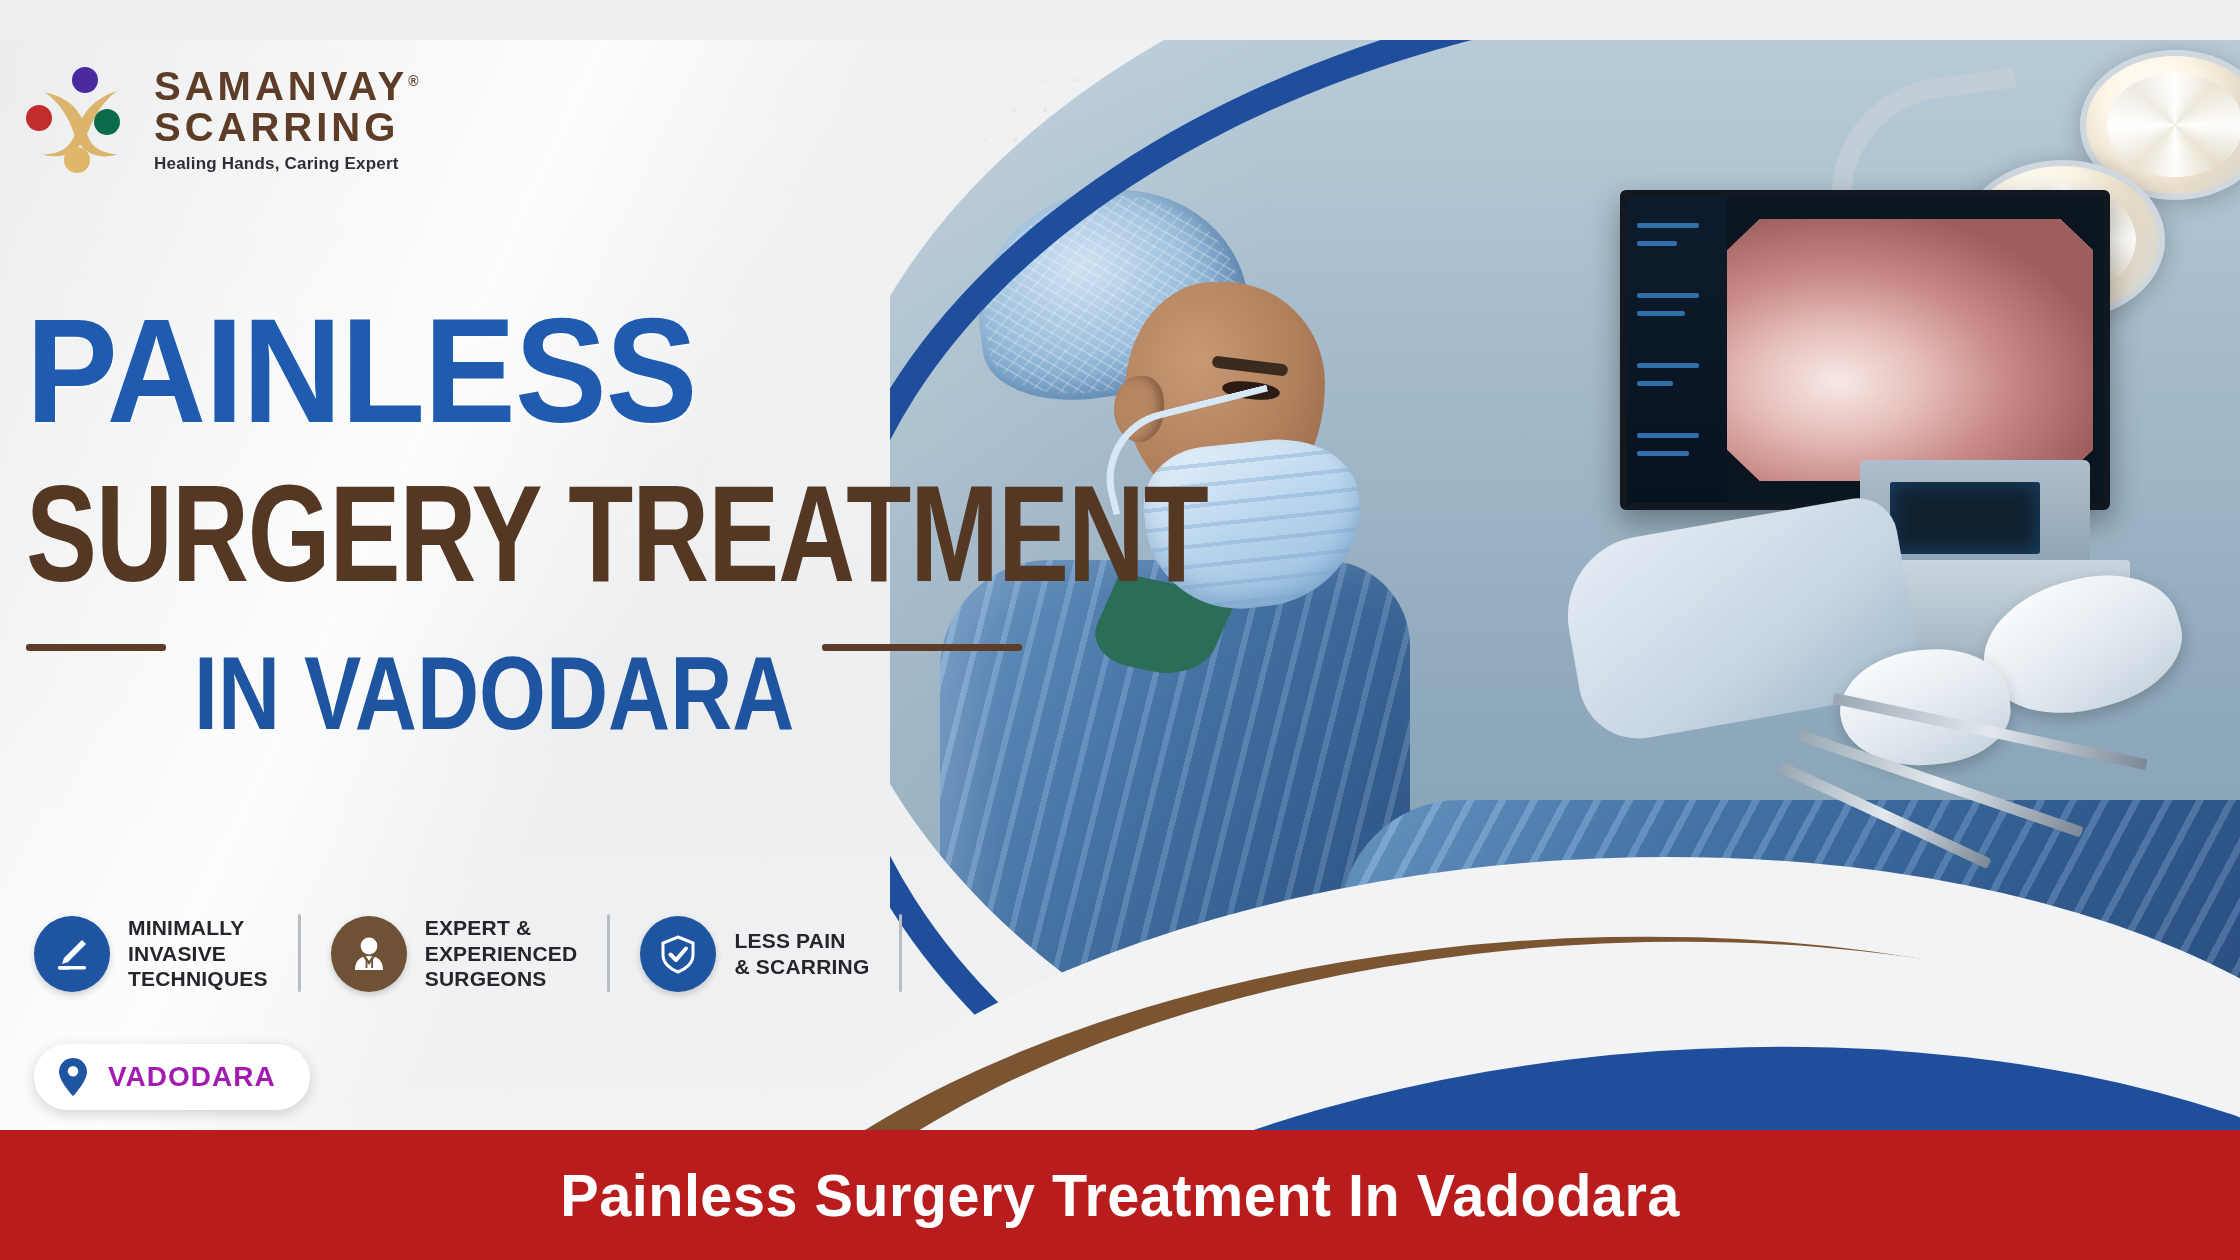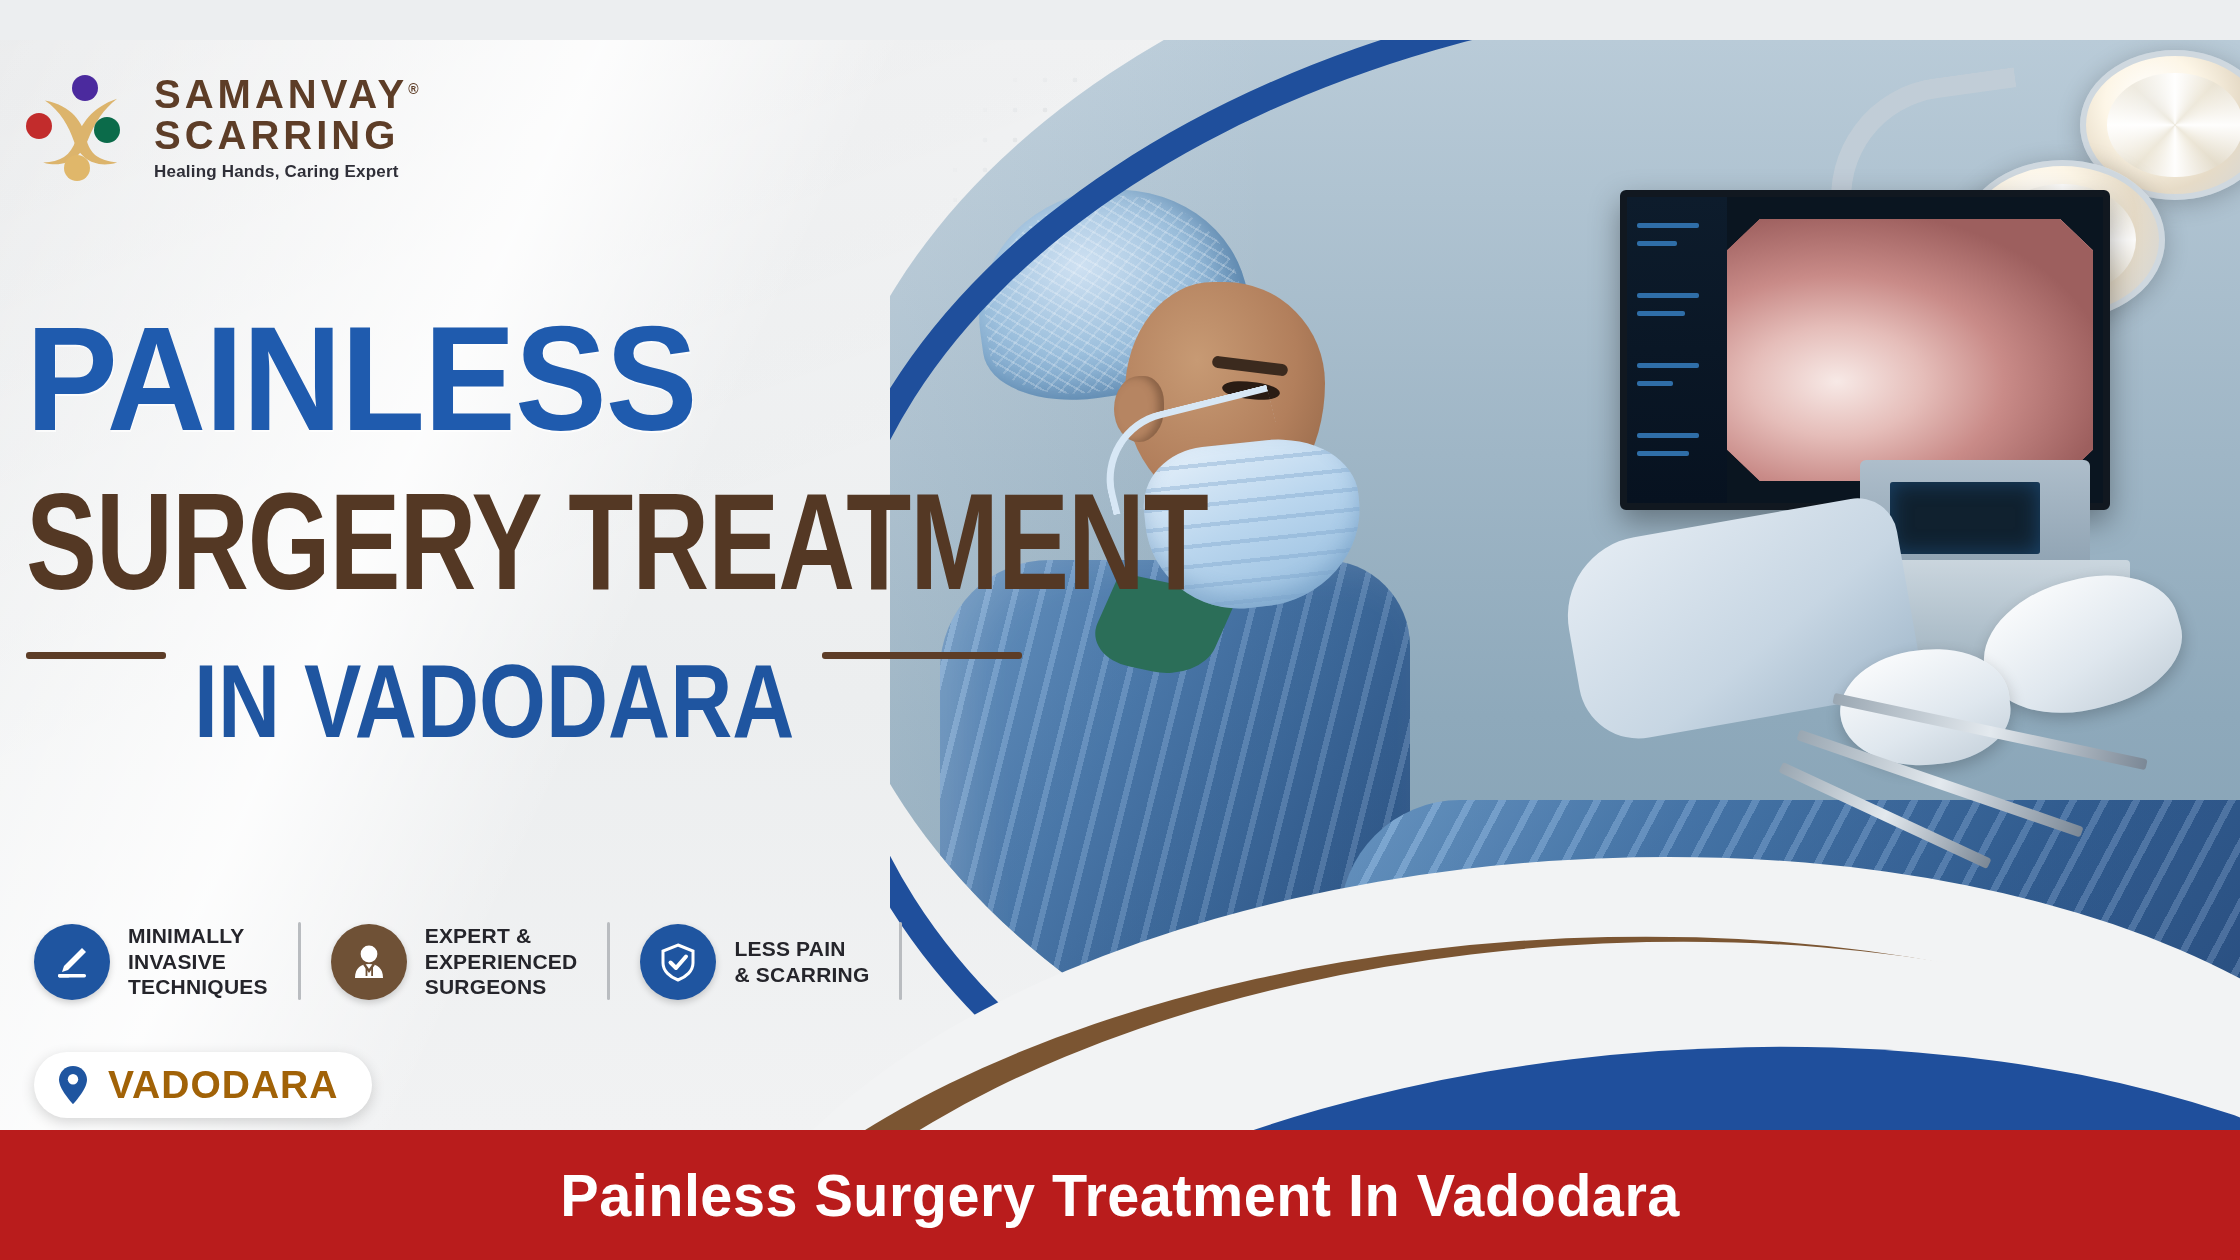--- a/index.html
+++ b/index.html
@@ -288,21 +288,21 @@
     background:#f2f3f4;
     transform: rotate(-4deg);
   }
   .band-blue{
     left:800px; top:1010px; width:1780px; height:900px;
     background:#1f4f9c;
     transform: rotate(-4deg);
   }
 
   
-  .content{ position:absolute; left:0; top:12px; width:1300px; height:1090px; }
+  .content{ position:absolute; left:0; top:4px; width:1300px; height:1090px; }
 
   
   .logo{ position:absolute; left:22px; top:18px; display:flex; align-items:center; gap:22px; }
   .logo-mark{ position:relative; width:110px; height:110px; }
   .lm-swirl{
     position:absolute; left:16px; top:14px; width:86px; height:86px;
   }
   .dot{ position:absolute; border-radius:50%; }
   .dot-purple{ left:50px; top:4px; width:26px; height:26px; background:#4b2a9e; }
   .dot-red{ left:4px; top:42px; width:26px; height:26px; background:#c22c2c; }
@@ -388,21 +388,21 @@
   
   .loc-pill{
     position:absolute; left:34px; top:1000px;
     height:66px; padding:0 34px 0 24px;
     background:#ffffff; border-radius:33px;
     display:inline-flex; align-items:center; gap:20px;
     box-shadow:0 4px 14px rgba(0,0,0,.16);
   }
   .loc-pill .pin{ width:30px; height:40px; flex:0 0 auto; }
   .loc-pill .ltext{
-    font-size:39px; font-weight:700; color:#a16207; letter-spacing:1px;
+    font-size:28px; font-weight:700; color:#a21caf; letter-spacing:1px;
   }
 
   
   .footer{
     position:absolute; left:0; top:1130px; width:2240px; height:130px;
     background:#b91c1c;
     display:flex; align-items:center; justify-content:center;
   }
   .footer h1{
     color:#ffffff; font-size:60px; font-weight:700; letter-spacing:.5px;

